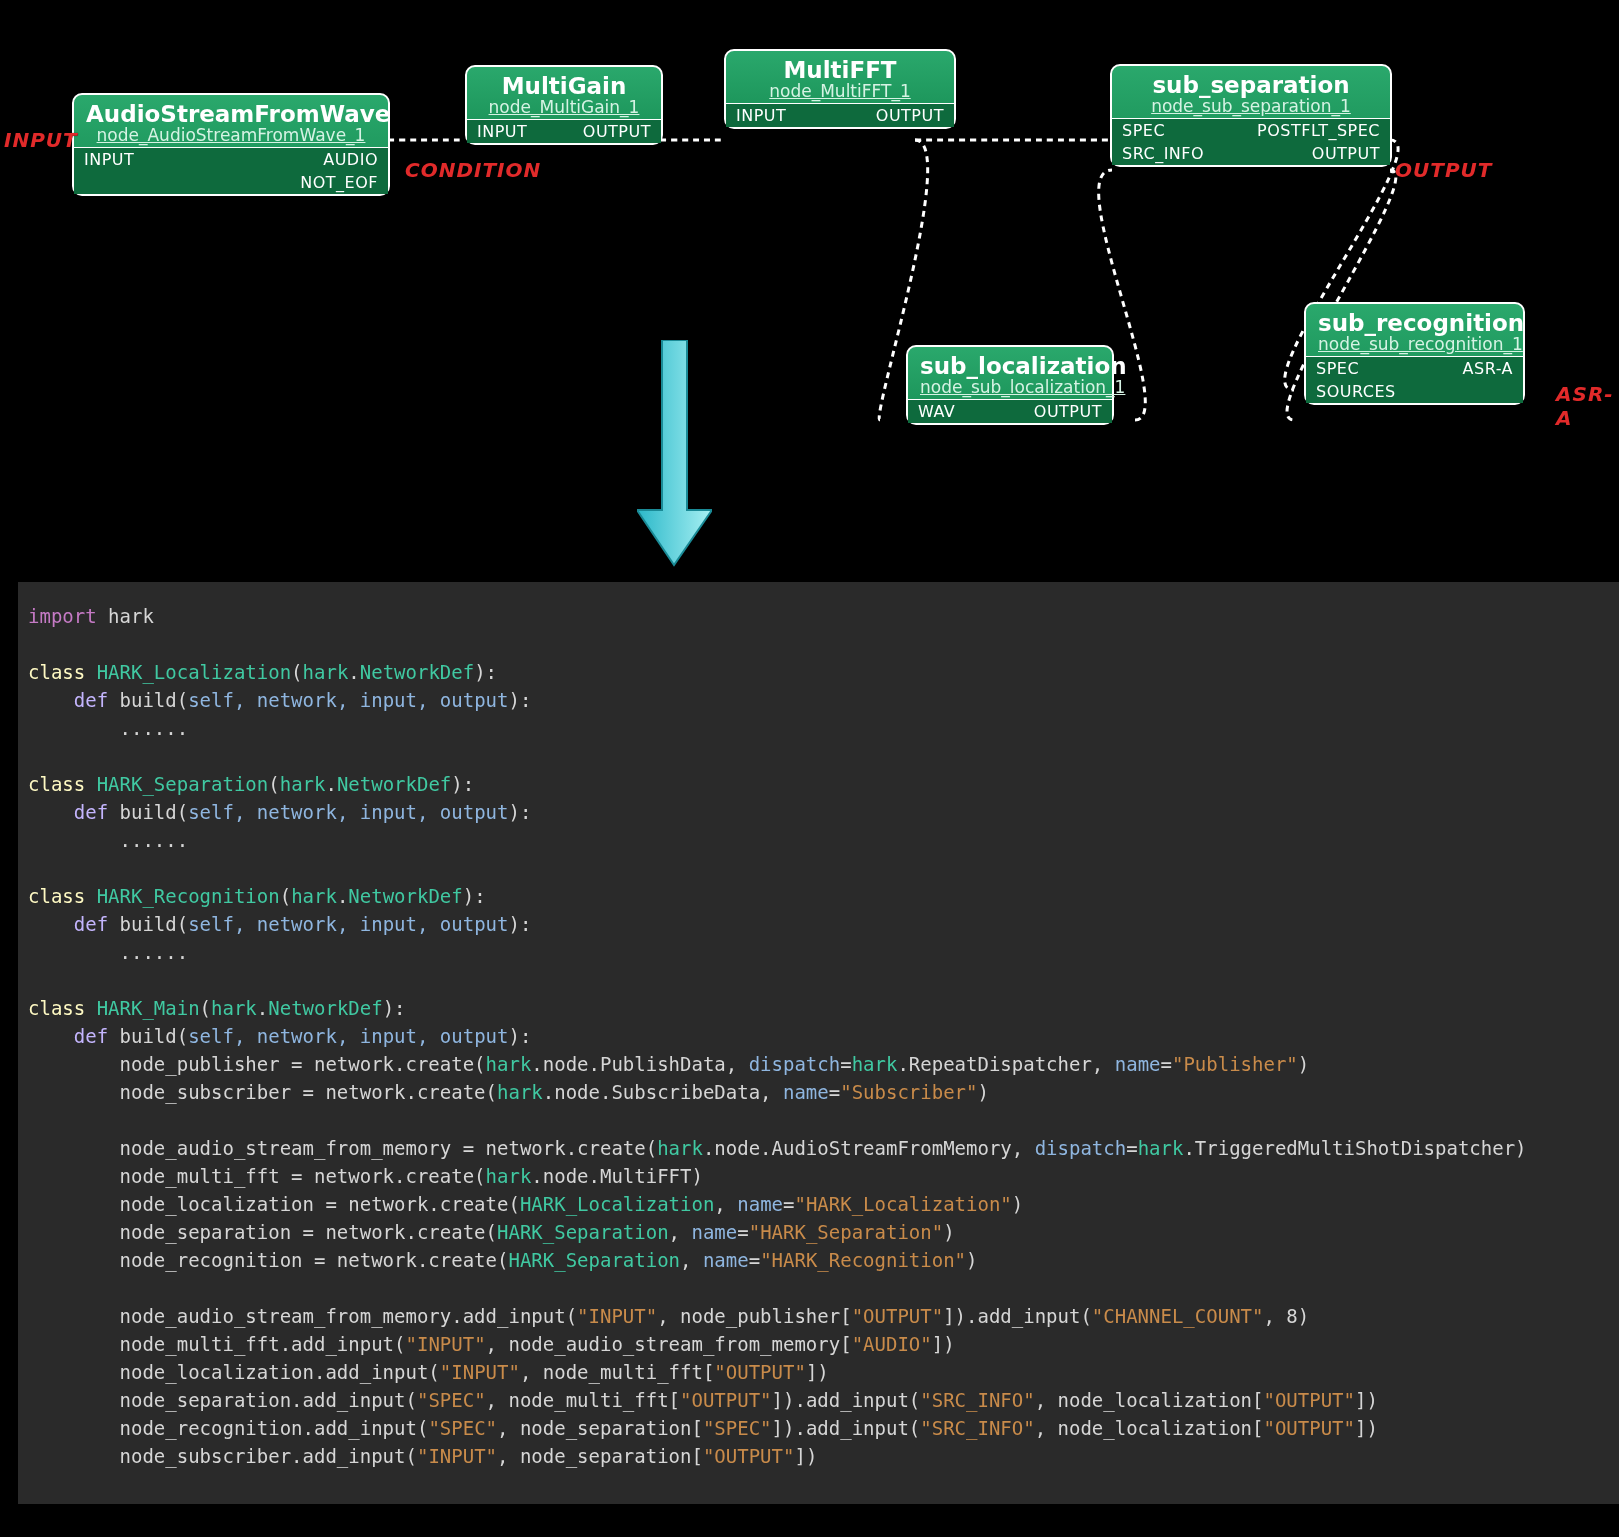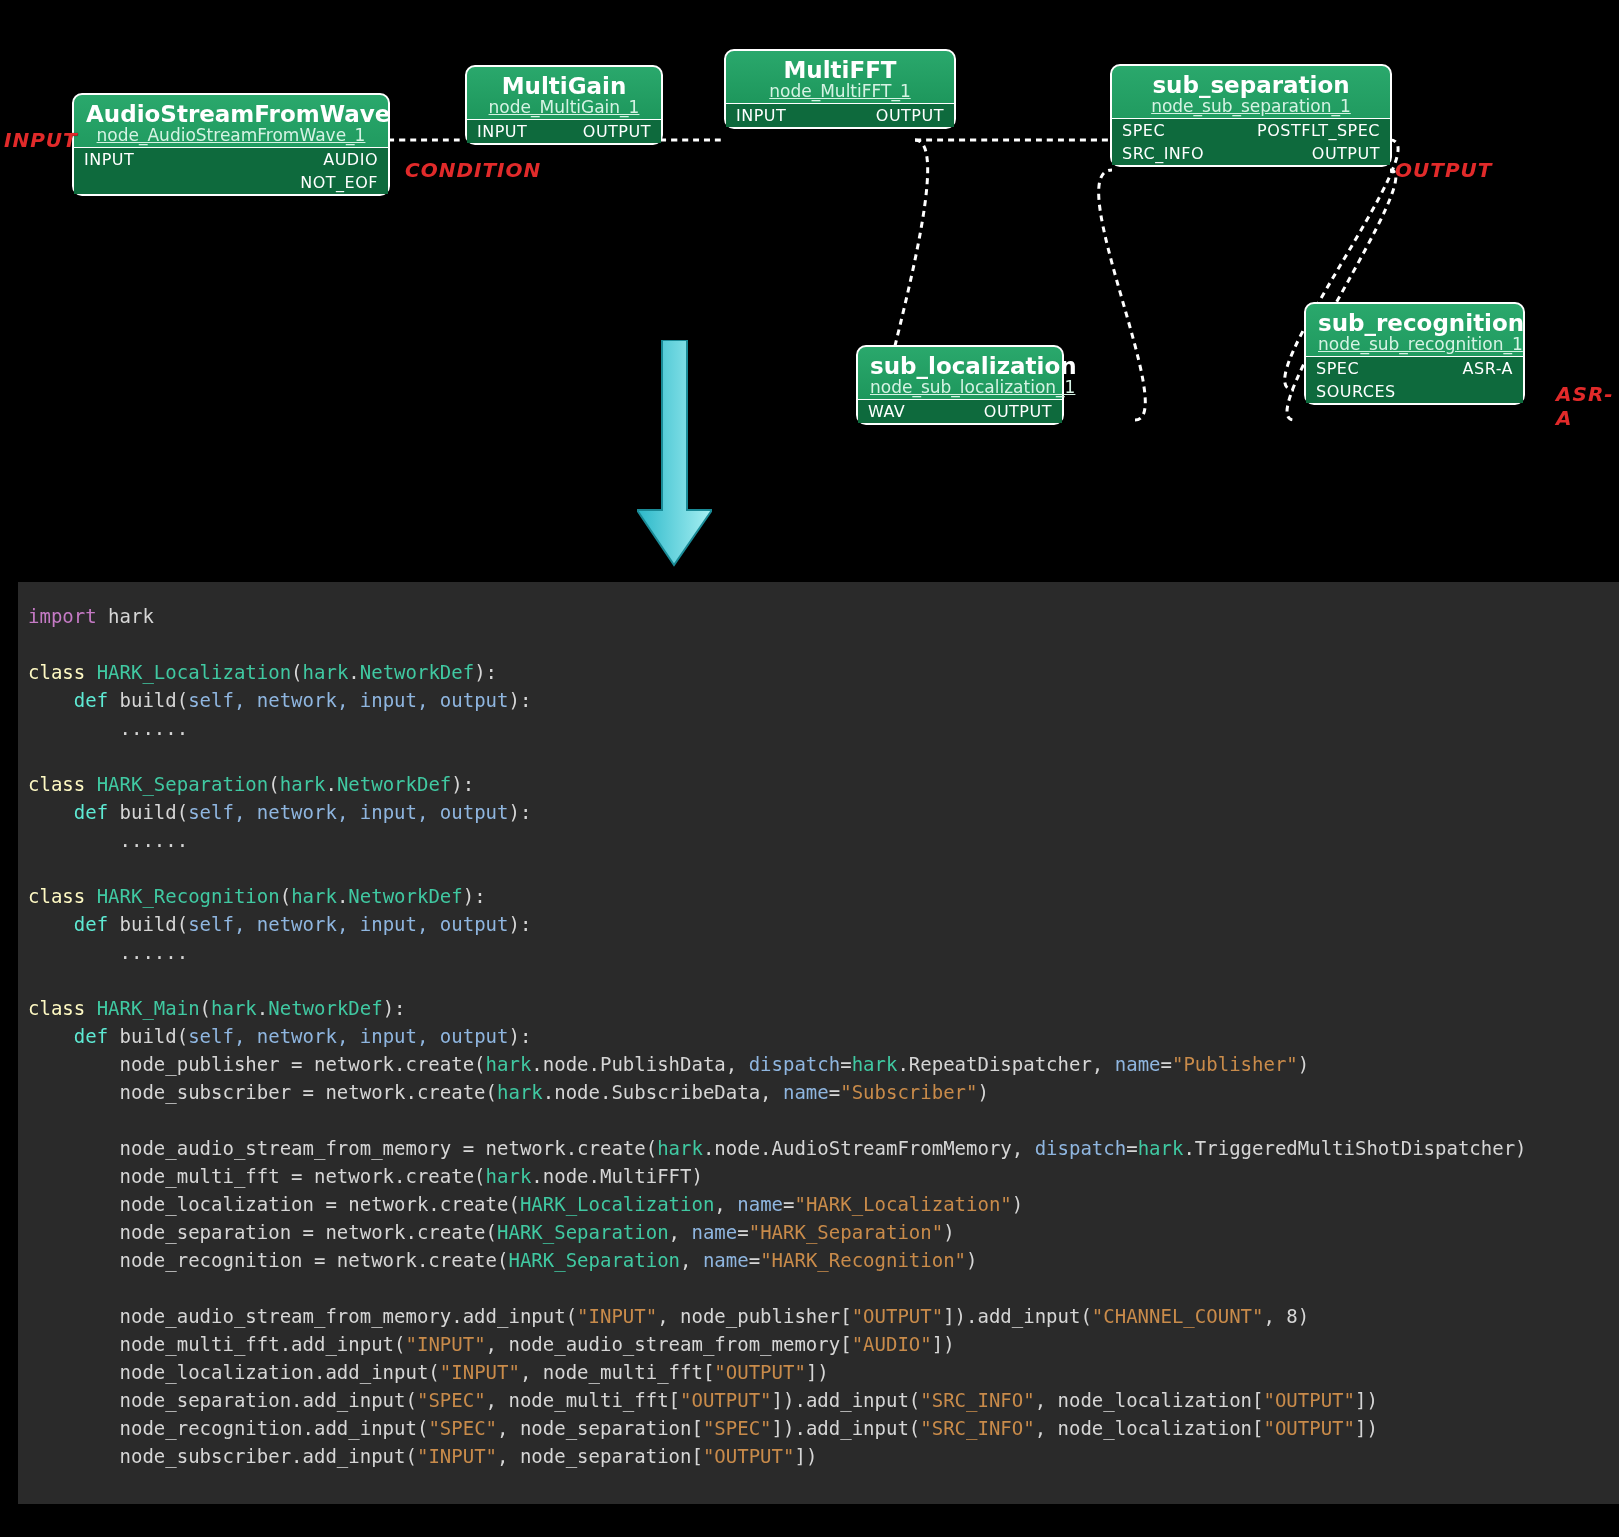--- a/index.html
+++ b/index.html
@@ -89,21 +89,21 @@
     color: #d6d6d6;
     font-family: "DejaVu Sans Mono", Consolas, monospace;
     font-size: 19px;
     line-height: 28px;
     padding: 20px 10px;
     white-space: pre;
     overflow: hidden;
   }
   .kw-import  { color: #c57ac5; }
   .kw-class   { color: #fef9c3; margin-top: 12px; }
-  .kw-def     { color: #5eead4; }
+  .kw-def     { color: #c4b5fd; }
   .id-type    { color: #40c9a2; }
   .id-green   { color: #40c9a2; }
   .param      { color: #8fb6e0; }
   .str        { color: #c98b4a; }
   .plain      { color: #d6d6d6; }
 
   .trailing-dots {
     position: absolute;
     left: 24px;
     top: 1522px;
@@ -199,21 +199,21 @@
         <span>SPEC</span>
         <span>POSTFLT_SPEC</span>
       </div>
       <div class="port-row">
         <span>SRC_INFO</span>
         <span>OUTPUT</span>
       </div>
     </div>
   </div>
 
-  <div class="node" style="left:856px; top:345px; width:208px;">
+  <div class="node" style="left:906px; top:345px; width:208px;">
     <div class="header">
       <div class="title">sub_localization</div>
       <div class="subtitle">node_sub_localization_1</div>
     </div>
     <div class="ports">
       <div class="port-row">
         <span>WAV</span>
         <span>OUTPUT</span>
       </div>
     </div>

